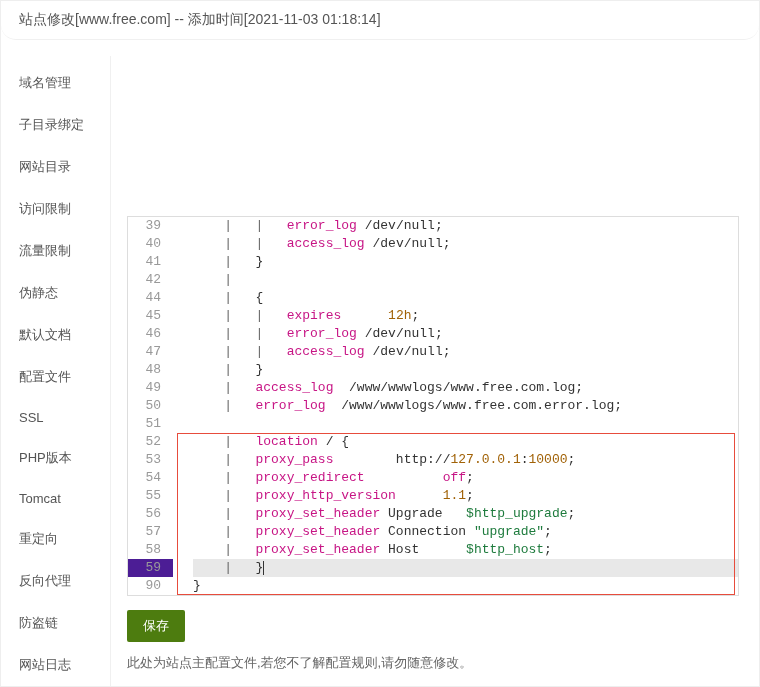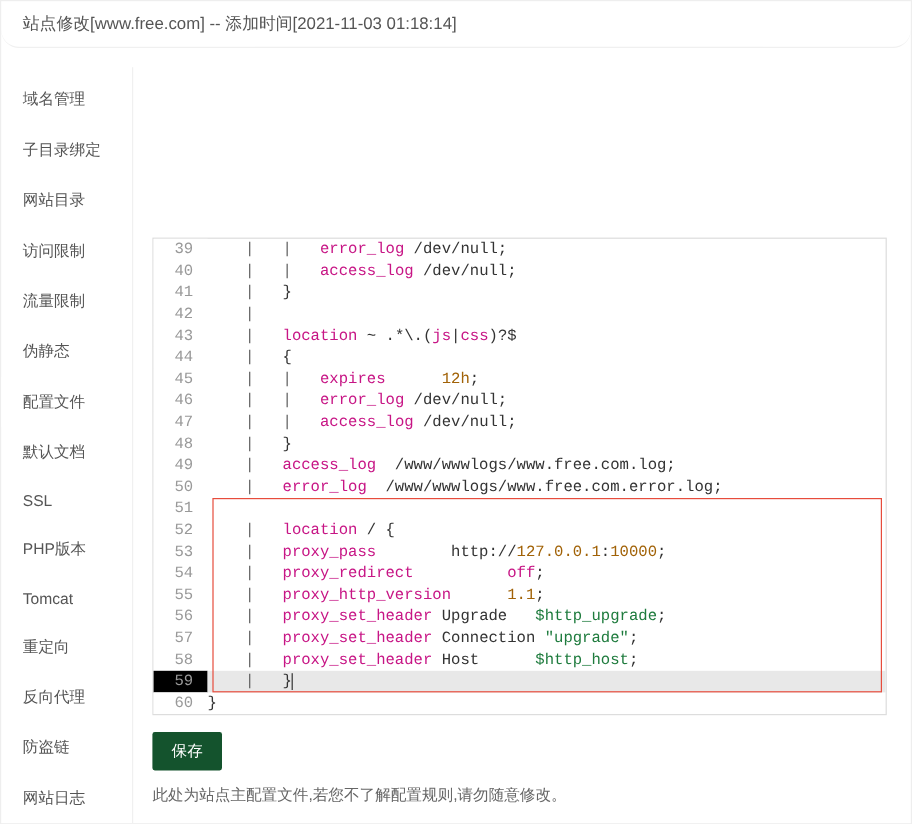--- a/index.html
+++ b/index.html
@@ -6,51 +6,51 @@
   body { font-family: "Microsoft YaHei", Arial, sans-serif; font-size: 13px; color: #333; background: #fff; }
   .container { width: 760px; height: 687px; border: 1px solid #eee; display: flex; flex-direction: column; }
   .header { padding: 10px 18px; font-size: 14px; color: #555; border-bottom: 1px solid #f0f0f0; border-radius: 15px; }
   .body { flex: 1; display: flex; overflow: hidden; align-items: flex-end; }
   .sidebar { width: 110px; border-right: 1px solid #f0f0f0; padding-top: 6px; }
   .side-item { padding: 12px 18px; color: #555; cursor: pointer; }
   .side-item.active { background: #fff; position: relative; }
   .main { flex: 1; padding: 14px 20px 14px 16px; overflow: auto; }
   .hint { color: #666; margin-bottom: 6px; }
   .editor { border: 1px solid #ddd; background: #fff; font-family: Consolas, "Courier New", monospace; font-size: 13px; }
-  .line { display: flex; min-height: 18px; line-height: 18px; }
+  .line { display: flex; min-height: 18px; line-height: 18px; gap: 20px; }
   .gutter { width: 45px; text-align: right; padding-right: 12px; color: #999; background: #fff; user-select: none; }
   .code { flex: 1; white-space: pre; color: #333; position: relative; }
-  .active-line .gutter { background: #000000; }
+  .active-line .gutter { background: #4c1d95; }
   .active-line .code { background: #e8e8e8; }
   .kw { color: #c71585; }  
   .num { color: #a16207; } 
   .str { color: #1e7b3d; } 
   .var { color: #333; }
   .op { color: #666; }
   .red-box { position: absolute; border: 1px solid #e74c3c; pointer-events: none; }
-  .save-btn { margin-top: 14px; background: #14532d; color: #fff; border: none; padding: 7px 16px; font-size: 13px; border-radius: 2px; cursor: pointer; }
+  .save-btn { margin-top: 14px; background: #4d7c0f; color: #fff; border: none; padding: 7px 16px; font-size: 13px; border-radius: 2px; cursor: pointer; }
   .warn { margin-top: 12px; color: #666; }
   .editor-wrap { position: relative; }
   .cursor { border-left: 1px solid #333; display: inline-block; height: 14px; vertical-align: middle; }
 </style>
 </head>
 <body>
 
 <div class="container">
   <div class="header">站点修改[www.free.com] -- 添加时间[2021-11-03 01:18:14]</div>
   <div class="body">
     <div class="sidebar" id="sidebar">
         <div class="side-item">域名管理</div>
         <div class="side-item">子目录绑定</div>
         <div class="side-item">网站目录</div>
         <div class="side-item">访问限制</div>
         <div class="side-item">流量限制</div>
         <div class="side-item">伪静态</div>
+        <div class="side-item">默认文档</div>
         <div class="side-item active">配置文件</div>
-        <div class="side-item">默认文档</div>
         <div class="side-item">SSL</div>
         <div class="side-item">PHP版本</div>
         <div class="side-item">Tomcat</div>
         <div class="side-item">重定向</div>
         <div class="side-item">反向代理</div>
         <div class="side-item">防盗链</div>
         <div class="side-item">网站日志</div>
       </div>
     <div class="main">
       <div class="editor-wrap">
@@ -63,24 +63,20 @@
               <div class="gutter">40</div>
               <div class="code"><span>    </span><span class="op">|</span><span>   </span><span class="op">|</span><span>   </span><span class="kw">access_log</span><span> /dev/null;</span></div>
             </div>
             <div class="line">
               <div class="gutter">41</div>
               <div class="code"><span>    </span><span class="op">|</span><span>   }</span></div>
             </div>
             <div class="line">
               <div class="gutter">42</div>
               <div class="code"><span>    </span><span class="op">|</span></div>
-            </div>
-            <div class="line">
-              <div class="gutter">43</div>
-              <div class="code"><span>    </span><span class="op">|</span><span>   </span><span class="kw">location</span><span> ~ .*\.(</span><span class="kw">js</span><span>|</span><span class="kw">css</span><span>)?$</span></div>
             </div>
             <div class="line">
               <div class="gutter">44</div>
               <div class="code"><span>    </span><span class="op">|</span><span>   {</span></div>
             </div>
             <div class="line">
               <div class="gutter">45</div>
               <div class="code"><span>    </span><span class="op">|</span><span>   </span><span class="op">|</span><span>   </span><span class="kw">expires</span><span>      </span><span class="num">12h</span><span>;</span></div>
             </div>
             <div class="line">
@@ -133,21 +129,21 @@
             </div>
             <div class="line">
               <div class="gutter">58</div>
               <div class="code"><span>    </span><span class="op">|</span><span>   </span><span class="kw">proxy_set_header</span><span> Host      </span><span class="str">$http_host</span><span>;</span></div>
             </div>
             <div class="line active-line">
               <div class="gutter">59</div>
               <div class="code"><span>    </span><span class="op">|</span><span>   }</span><span class="cursor"></span></div>
             </div>
             <div class="line">
-              <div class="gutter">60</div>
+              <div class="gutter">90</div>
               <div class="code"><span>}</span></div>
             </div>
           </div>
         <div class="red-box" id="redbox" style="left: 50px; right: 4px; top: 217px; height: 162px;"></div>
       </div>
       <button class="save-btn">保存</button>
       <div class="warn">此处为站点主配置文件,若您不了解配置规则,请勿随意修改。</div>
     </div>
   </div>
 </div>

